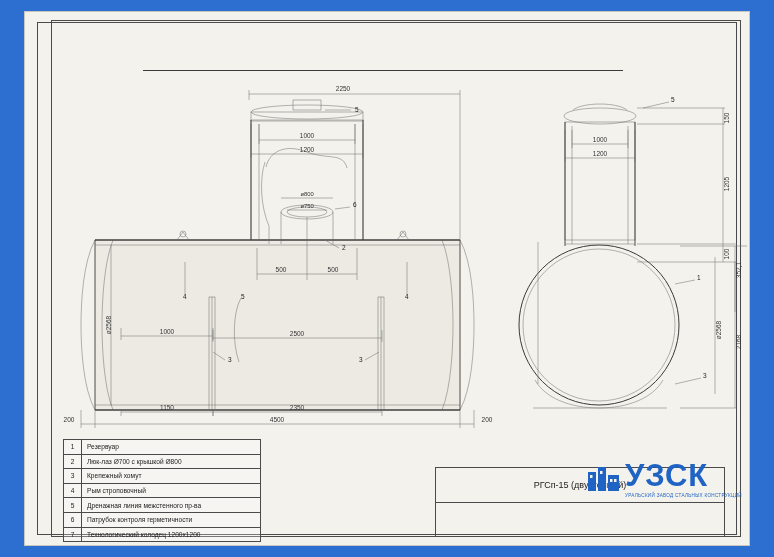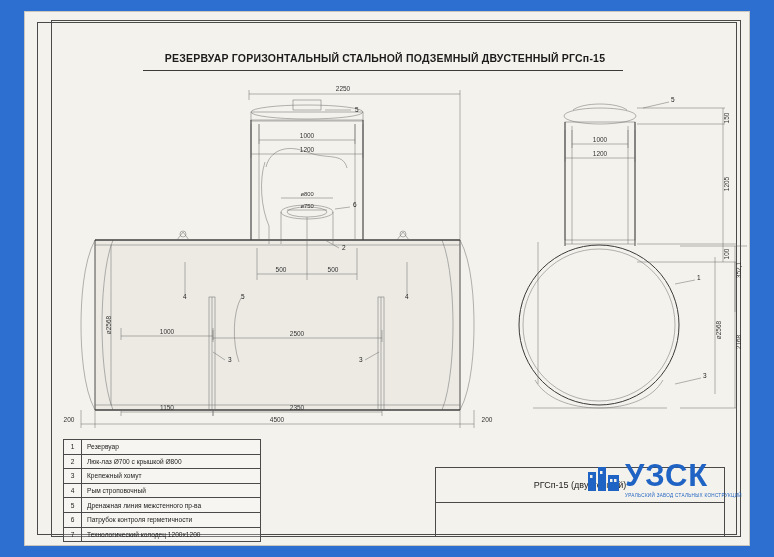--- a/index.html
+++ b/index.html
@@ -79,21 +79,20 @@
   }
   .logo-mark{position:absolute;left:0;top:2px;}
 </style>
 </head>
 <body>
 
 <div class="sheet">
   <div class="frame"></div>
   <div class="frame-inner"></div>
 
-  <div class="title-main">РЕЗЕРВУАР ГОРИЗОНТАЛЬНЫЙ СТАЛЬНОЙ ПОДЗЕМНЫЙ ДВУСТЕННЫЙ РГСп-15</div>
   <div class="title-rule"></div>
 
   <svg width="724" height="533">
 
     <g>
       <path class="body-fill" d="M70,228 L70,398 L435,398 L435,228 Z"></path>
 
       <path class="thin" d="M70,228 C58,250 56,290 56,313 C56,336 58,376 70,398"></path>
       <path class="thin" d="M88,228 C79,250 77,290 77,313 C77,336 79,376 88,398"></path>
 

